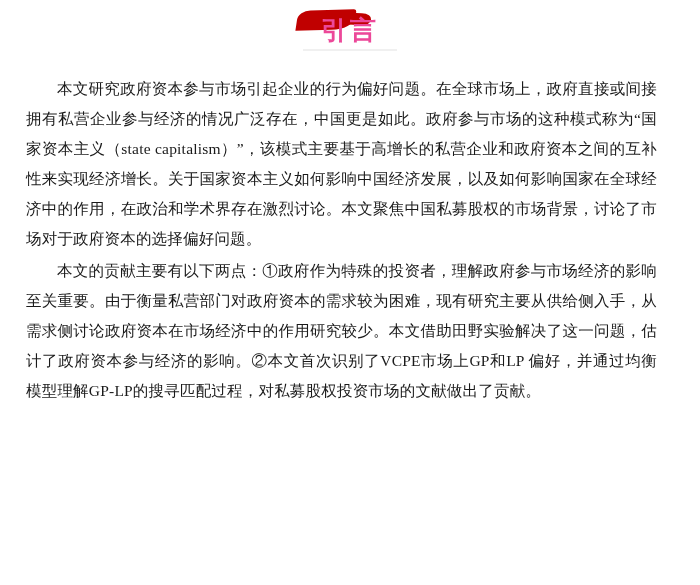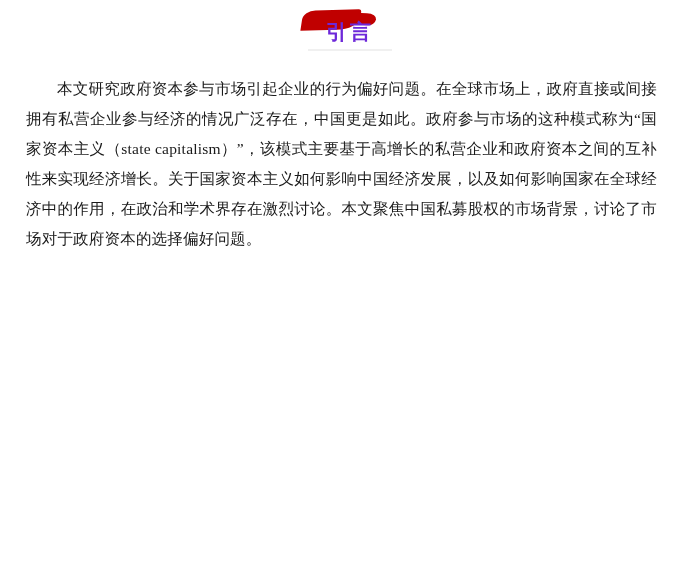--- a/index.html
+++ b/index.html
@@ -56,24 +56,24 @@
     width: 22px;
     height: 12px;
     background: #c00000;
     border-top-right-radius: 14px 8px;
     border-bottom-right-radius: 9px 8px;
     transform: rotate(4deg);
   }
   .heading-text {
     position: relative;
     z-index: 2;
-    font-family: Liberation Sans, sans-serif;
-    font-size: 21px;
+    font-family: Liberation Mono, monospace;
+    font-size: 26px;
     font-weight: bold;
-    color: #6d28d9;
+    color: #ec4899;
     letter-spacing: 3px;
     line-height: 30px;
   }
   .heading-underline {
     position: absolute;
     left: 0;
     right: 0;
     bottom: 0;
     height: 2px;
     background: #f0f0f0;
@@ -100,15 +100,16 @@
   <div class="heading-wrap">
     <div class="heading-block">
       <span class="brush"></span>
       <span class="heading-text">引言</span>
       <span class="heading-underline"></span>
     </div>
   </div>
 
   <div class="body">
     <p class="para">本文研究政府资本参与市场引起企业的行为偏好问题。在全球市场上，政府直接或间接拥有私营企业参与经济的情况广泛存在，中国更是如此。政府参与市场的这种模式称为“国家资本主义（state capitalism）”，该模式主要基于高增长的私营企业和政府资本之间的互补性来实现经济增长。关于国家资本主义如何影响中国经济发展，以及如何影响国家在全球经济中的作用，在政治和学术界存在激烈讨论。本文聚焦中国私募股权的市场背景，讨论了市场对于政府资本的选择偏好问题。</p>
+    <p class="para">本文的贡献主要有以下两点：①政府作为特殊的投资者，理解政府参与市场经济的影响至关重要。由于衡量私营部门对政府资本的需求较为困难，现有研究主要从供给侧入手，从需求侧讨论政府资本在市场经济中的作用研究较少。本文借助田野实验解决了这一问题，估计了政府资本参与经济的影响。②本文首次识别了VCPE市场上GP和LP 偏好，并通过均衡模型理解GP-LP的搜寻匹配过程，对私募股权投资市场的文献做出了贡献。</p>
   </div>
 
 </div>
 
 </body></html>

